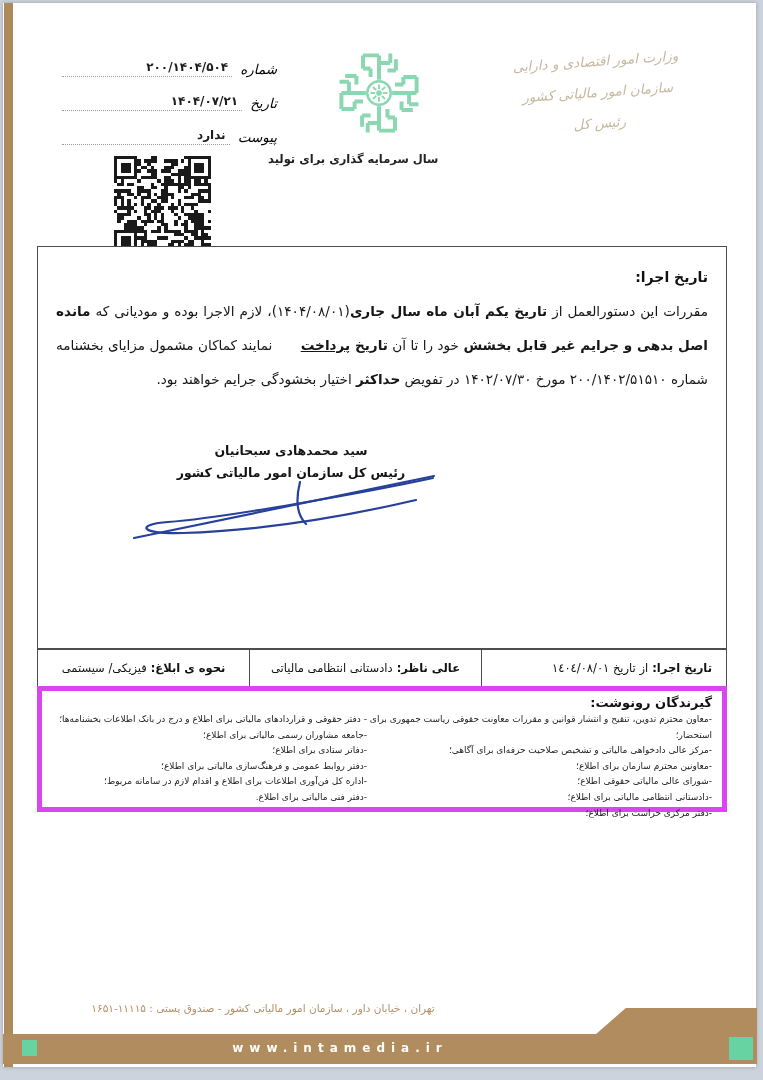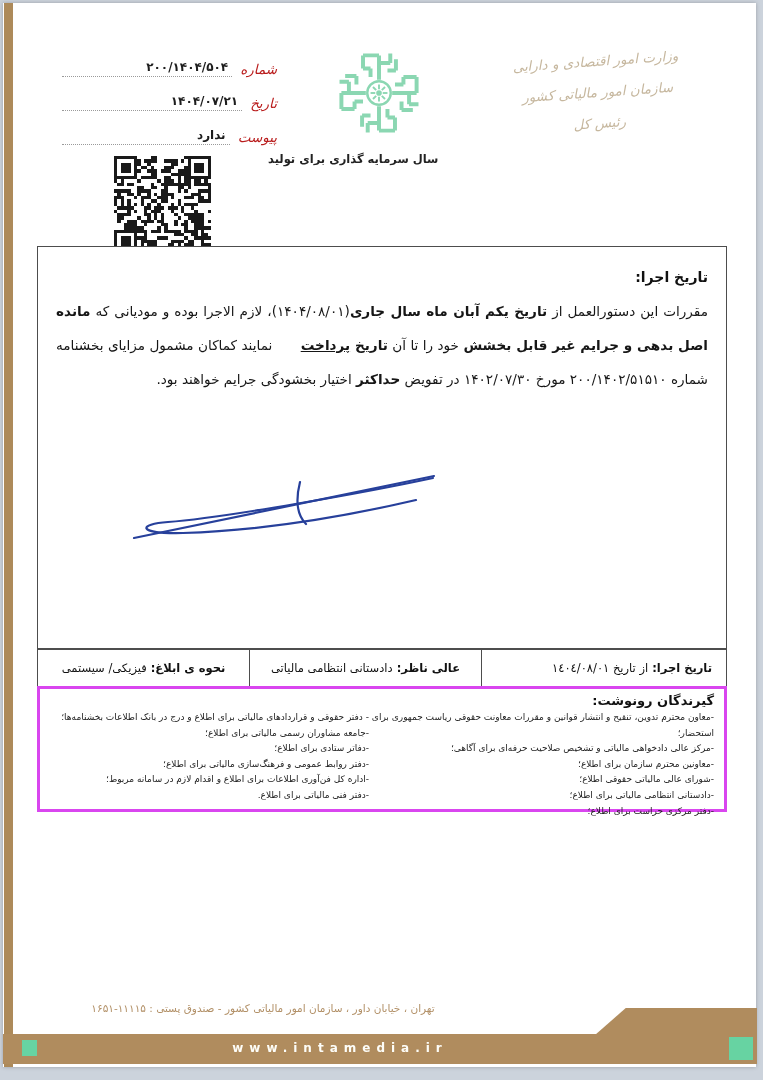--- a/index.html
+++ b/index.html
@@ -24,21 +24,21 @@
     transform:rotate(-4deg);
   }
   .logo-wrap { left:330px; top:46px; width:98px; height:94px; }
   .slogan {
     left:268px; top:152px; width:220px;
     direction:rtl; text-align:left;
     font-size:11.5px; font-weight:bold; color:#222;
   }
   .meta { left:62px; top:56px; width:215px; direction:rtl; }
   .meta-row { display:flex; align-items:flex-end; margin-bottom:13px; direction:rtl; }
-  .meta-label { font-style:italic; font-size:13.5px; color:#b91c1c; white-space:nowrap; padding-left:8px; }
+  .meta-label { font-style:italic; font-size:13.5px; color:#000000; white-space:nowrap; padding-left:8px; }
   .meta-value-wrap { flex:1; border-bottom:1px dotted #9a9a9a; text-align:right; padding:0 4px 1px 0; }
   .meta-value { font-size:12px; font-weight:bold; color:#1d1d1d; white-space:nowrap;margin-left:36px; }
   .qr { left:114px; top:156px; width:97px; height:97px; }
   .qr svg { width:100%; height:100%; }
 
   
   .body-box { left:37px; top:246px; width:690px; height:403px; border:1px solid #4d4d4d; background:#fff; }
   .body-inner { position:absolute; left:18px; right:18px; top:22px; direction:rtl; }
   .body-title { font-size:14px; font-weight:bold; color:#111; margin-bottom:9px; }
   .body-par { font-size:13.6px; color:#161616; text-align:justify; line-height:34px; }
@@ -59,21 +59,21 @@
     border:1px solid #4d4d4d; background:#fff;
   }
   .info-cell { display:flex; align-items:center; direction:rtl; font-size:11.5px; color:#111; }
   .info-cell .lbl { font-weight:bold; white-space:nowrap; }
   .info-cell .val { white-space:nowrap; padding-right:4px; }
   .cell-exec { width:245px; justify-content:flex-start; padding-right:14px; border-left:1px solid #4d4d4d; }
   .cell-superv { width:232px; justify-content:center; border-left:1px solid #4d4d4d; }
   .cell-notif { flex:1; justify-content:center; }
 
   
-  .recip-box { left:37px; top:686px; width:690px; height:126px; border:3px solid #d946ef; background:#fff; padding:4px 10px 2px; direction:rtl; }
+  .recip-box { left:37px; top:686px; width:690px; height:126px; border:5px solid #d946ef; background:#fff; padding:4px 10px 2px; direction:rtl; }
   .recip-title { font-size:13px; font-weight:bold; color:#111; margin-bottom:2px; }
   .recip-cols { display:flex; direction:rtl; }
   .recip-col { direction:rtl; text-align:right; font-size:9px; color:#222; line-height:15.6px; }
   .recip-col.right { width:345px; }
   .recip-col.left { flex:1; padding-left:4px; }
 
   
   .address {
     left:68px; top:1002px; width:390px;
     direction:rtl; text-align:center;
@@ -603,20 +603,22 @@
     </svg></div>
 
 <div class="abs body-box">
   <div class="body-inner">
     <div class="body-title">تاریخ اجرا:</div>
     <div class="body-par"><span>مقررات این دستورالعمل از </span><span class="b">تاریخ یکم آبان ماه سال جاری</span><span>(۱۴۰۴/۰۸/۰۱)، لازم الاجرا بوده و مودیانی که </span><span class="b">مانده اصل بدهی و جرایم غیر قابل بخشش</span><span> خود را تا آن </span><span class="b">تاریخ </span><span class="b u">پرداخت</span><span> نمایند کماکان مشمول مزایای بخشنامه شماره ۲۰۰/۱۴۰۲/۵۱۵۱۰ مورخ ۱۴۰۲/۰۷/۳۰ در تفویض </span><span class="b">حداکثر</span><span> اختیار بخشودگی جرایم خواهند بود.</span></div>
   </div>
 </div>
 
 <div class="abs sig-block">
+  <div>سید محمدهادی سبحانیان</div>
+  <div>رئیس کل سازمان امور مالیاتی کشور</div>
 </div>
 <div class="abs sig-scrawl">
   <svg viewBox="0 0 310 92" width="310" height="92" xmlns="http://www.w3.org/2000/svg">
     <g stroke="#27409b" stroke-width="2.2" fill="none" stroke-linecap="round">
       <path d="M305 20 C240 34 95 60 40 64 C10 66 8 76 55 75 C150 72 245 52 288 42"></path>
       <path d="M6 80 L306 18"></path>
       <path d="M172 24 C168 40 168 56 178 66"></path>
     </g>
   </svg>
 </div>

